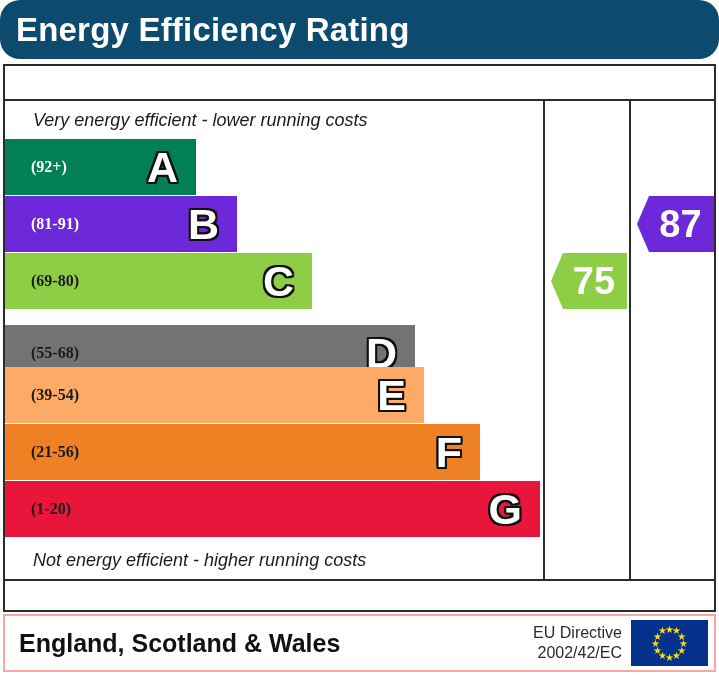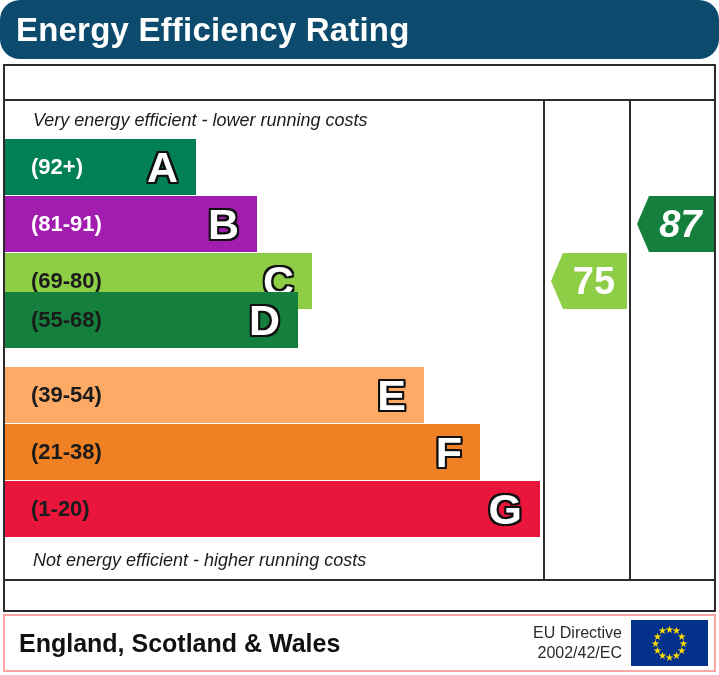--- a/index.html
+++ b/index.html
@@ -78,21 +78,21 @@
 
   
   .bands{position:absolute;left:0;top:73px;width:538px;height:402px;}
   .band{
     position:absolute;left:0;height:56px;
     display:flex;align-items:center;
     box-sizing:border-box;
   }
   .band .range{
     position:absolute;left:26px;
-    font-size:22px;font-weight:bold;line-height:1;
+    font-size:16px;font-weight:bold;line-height:1;font-family:Liberation Serif, serif;
   }
   .band .letter{
     position:absolute;
     font-size:43px;font-weight:bold;line-height:1;
     color:#ffffff;
     text-shadow:
        2px 0 0 #111,  -2px 0 0 #111,  0 2px 0 #111,  0 -2px 0 #111,
        1px 1px 0 #111, -1px 1px 0 #111, 1px -1px 0 #111, -1px -1px 0 #111,
        2px 2px 0 #111, -2px 2px 0 #111, 2px -2px 0 #111, -2px -2px 0 #111;
   }
@@ -153,52 +153,52 @@
     <div class="col-sep c1"></div>
     <div class="col-sep c2"></div>
 
     <div class="caption top">Very energy efficient - lower running costs</div>
 
     <div class="bands">
         <div class="band light" style="top: 0px; width: 191px; background: rgb(0, 128, 84);">
           <span class="range">(92+)</span>
           <span class="letter" style="right: 18px;">A</span>
         </div>
-        <div class="band light" style="top: 57px; width: 252px; background: #a21caf;">
+        <div class="band light" style="top: 57px; width: 232px; background: #6d28d9;">
           <span class="range">(81-91)</span>
           <span class="letter" style="right: 18px;">B</span>
         </div>
         <div class="band dark" style="top: 114px; width: 307px; background: rgb(141, 206, 70);">
           <span class="range">(69-80)</span>
           <span class="letter" style="right: 18px;">C</span>
         </div>
-        <div class="band dark" style="top: 153px; width: 293px; background: #15803d;">
+        <div class="band dark" style="top: 186px; width: 410px; background: #737373;">
           <span class="range">(55-68)</span>
           <span class="letter" style="right: 18px;">D</span>
         </div>
         <div class="band dark" style="top: 228px; width: 419px; background: rgb(252, 170, 101);">
           <span class="range">(39-54)</span>
           <span class="letter" style="right: 18px;">E</span>
         </div>
         <div class="band dark" style="top: 285px; width: 475px; background: rgb(239, 128, 35);">
-          <span class="range">(21-38)</span>
+          <span class="range">(21-56)</span>
           <span class="letter" style="right: 18px;">F</span>
         </div>
         <div class="band dark" style="top: 342px; width: 535px; background: rgb(233, 21, 59);">
           <span class="range">(1-20)</span>
           <span class="letter" style="right: 18px;">G</span>
         </div>
       </div>
 
     <div class="caption bottom">Not energy efficient - higher running costs</div>
 
     <div class="bands-bottom-line"></div>
 
     <div class="arrow current" style="top: 187px; background: rgb(141, 206, 70);">75</div>
-    <div class="arrow potential" style="top: 130px; background: #15803d; font-style: italic;">87</div>
+    <div class="arrow potential" style="top: 130px; background: #6d28d9;">87</div>
   </div>
 
   <div class="footer">
     <div class="region">England, Scotland &amp; Wales</div>
     <div class="directive">
       <div>EU Directive</div>
       <div>2002/42/EC</div>
     </div>
     <div class="eu-flag">
         <span class="star" style="left: 34px; top: 4.5px;">★</span>

